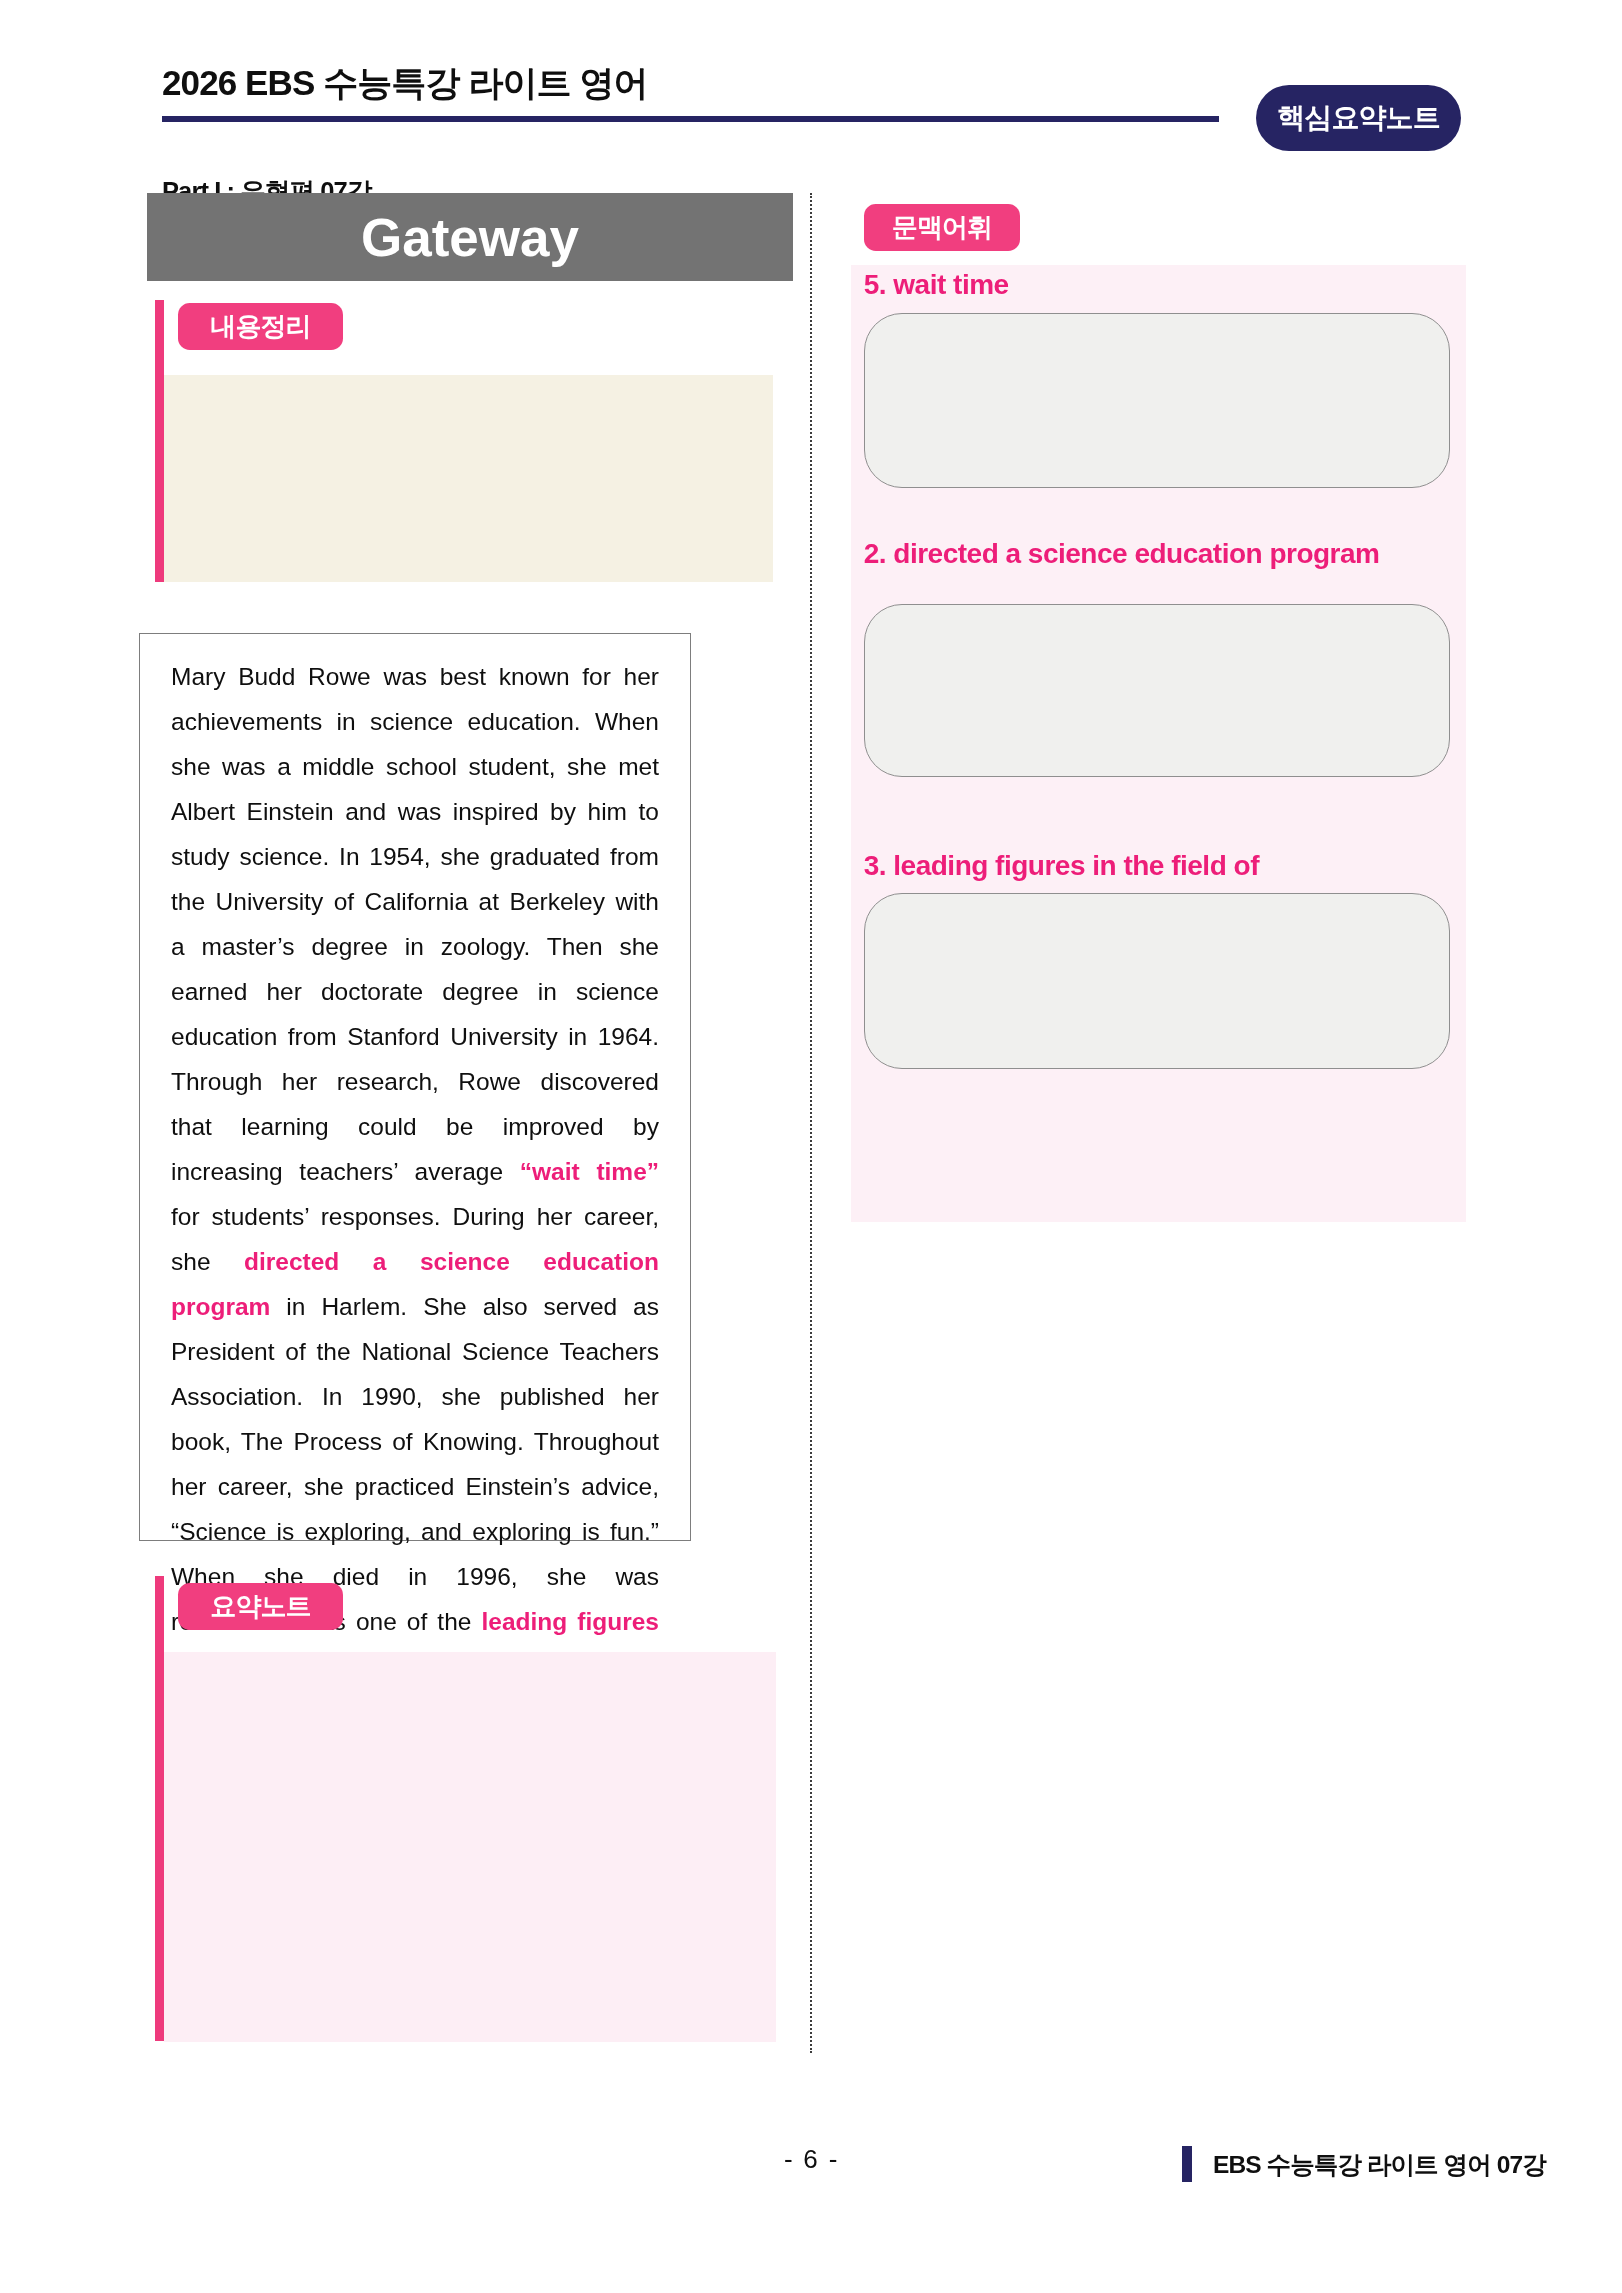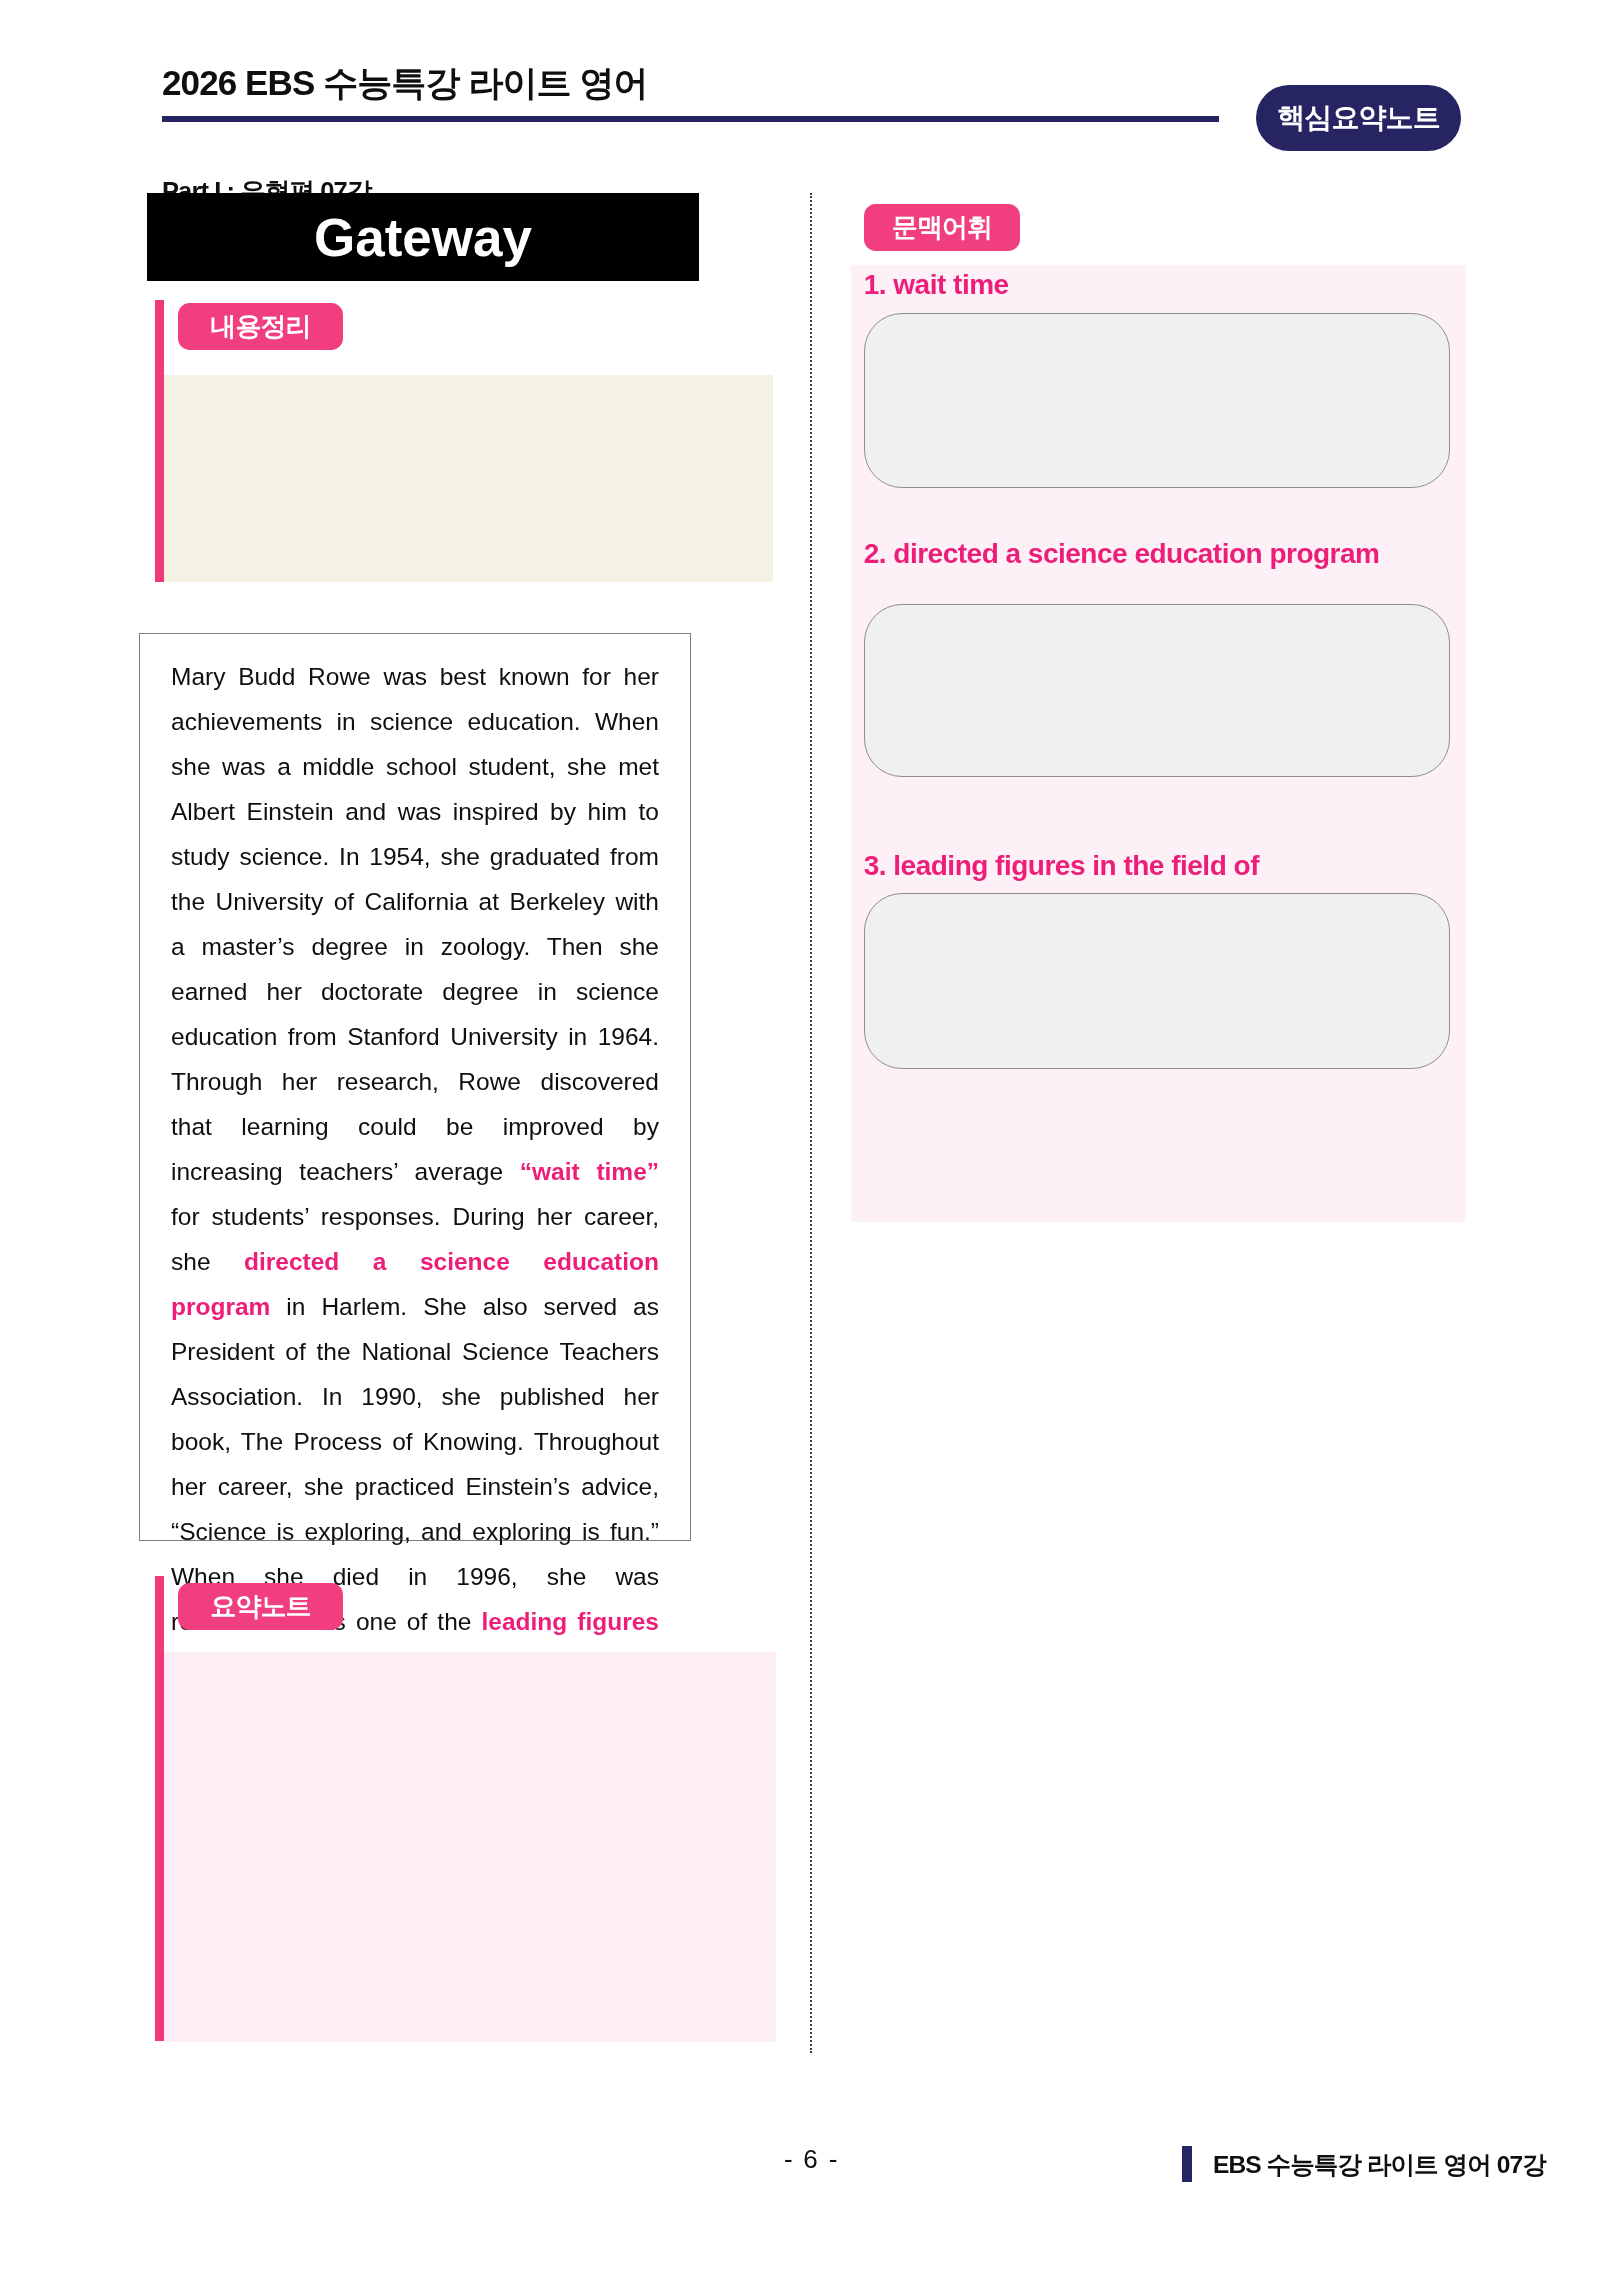--- a/index.html
+++ b/index.html
@@ -26,22 +26,22 @@
     background: #262463; border-radius: 34px;
     display: flex; align-items: center; justify-content: center;
     color: #ffffff; font-size: 28px; font-weight: bold; letter-spacing: -0.9px;
   }
   .part-label {
     position: absolute; left: 162px; top: 134px;
     font-size: 25.5px; font-weight: bold; letter-spacing: -0.9px; color: #0f0f0f; margin-top: 40px;
   }
   
   .gateway-banner {
-    position: absolute; left: 147px; top: 193px; width: 552px; height: 88px;
-    background: #000000;
+    position: absolute; left: 147px; top: 193px; width: 646px; height: 88px;
+    background: #737373;
     display: flex; align-items: center; justify-content: center;
     color: #ffffff; font-size: 53px; font-weight: bold;
   }
   .vbar { position: absolute; width: 9px; background: #ee3a7c; }
   .vbar-content { left: 155px; top: 300px; height: 282px; }
   .vbar-summary { left: 155px; top: 1576px; height: 465px; }
   .tag {
     position: absolute; height: 47px;
     background: #f13e7f; border-radius: 11.8px;
     display: flex; align-items: center; justify-content: center;
@@ -131,21 +131,21 @@
   </div>
 
   <div class="vbar vbar-summary"></div>
   <div class="tag tag-summary">요약노트</div>
   <div class="summary-box"></div>
 
   <div class="divider"></div>
 
   <div class="tag tag-vocab">문맥어휘</div>
   <div class="vocab-panel">
-    <div class="vocab-label vocab-label-1">1. wait time</div>
+    <div class="vocab-label vocab-label-1">5. wait time</div>
     <div class="answer-box answer-box-1"></div>
     <div class="vocab-label vocab-label-2">2. directed a science education program</div>
     <div class="answer-box answer-box-2"></div>
     <div class="vocab-label vocab-label-3">3. leading figures in the field of</div>
     <div class="answer-box answer-box-3"></div>
   </div>
 
   <div class="footer-page-number">- 6 -</div>
   <div class="footer-imprint">
     <div class="footer-imprint-bar"></div>

